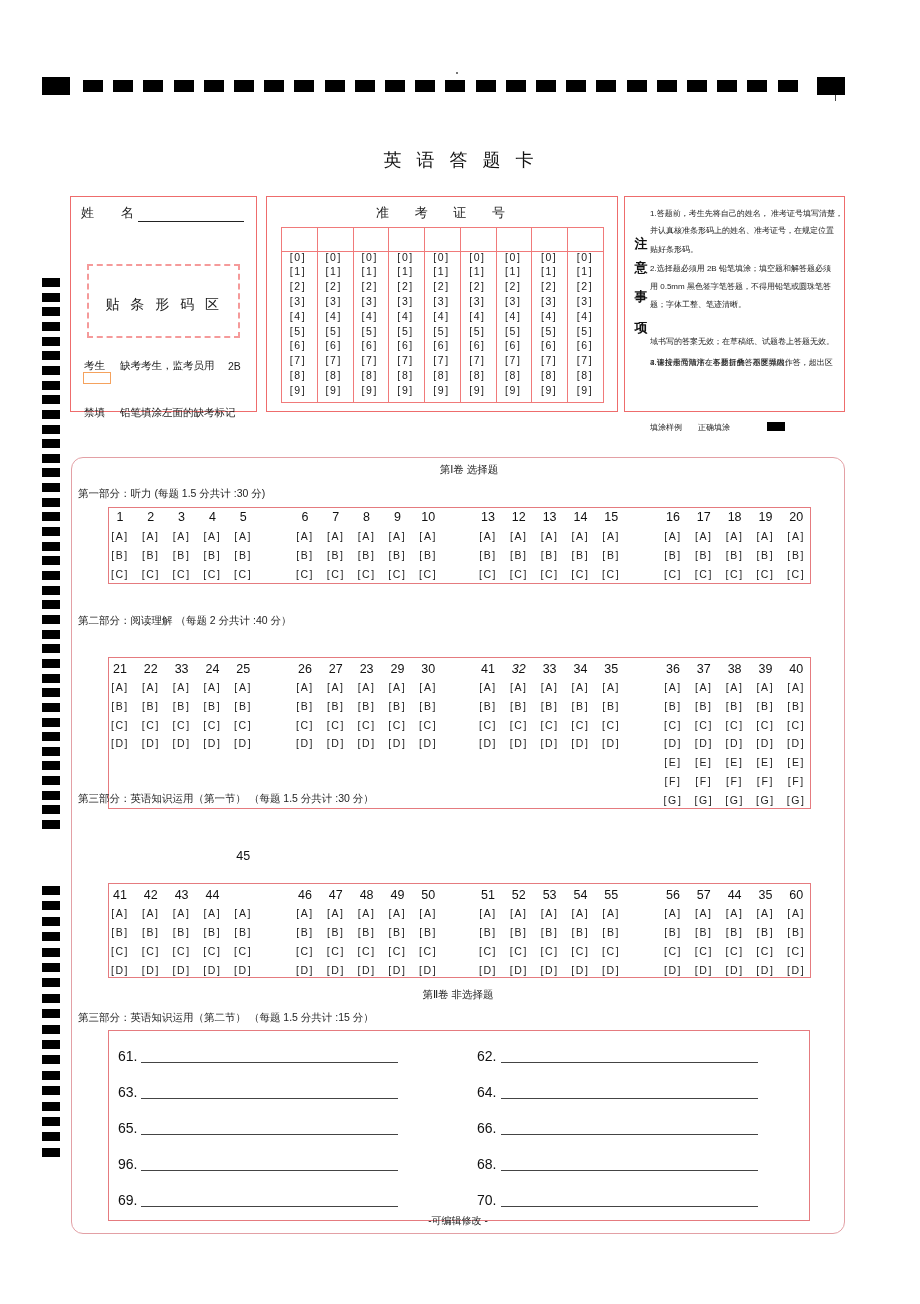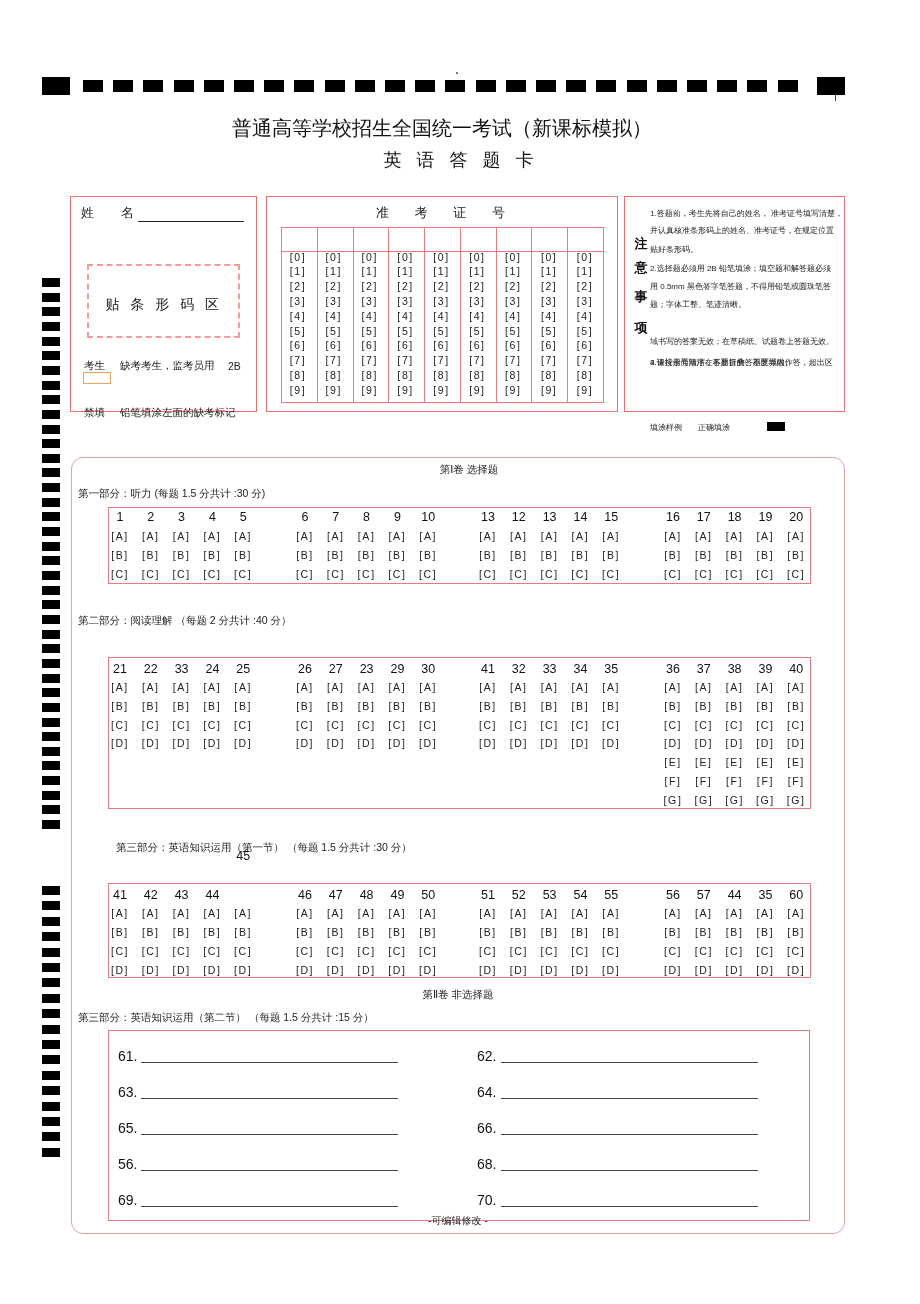--- a/index.html
+++ b/index.html
@@ -34,21 +34,20 @@
   #barcode { left: 87px; top: 264px; width: 153px; height: 74px; border: 2px dashed #f59a9a; }
   #absent-box { left: 83px; top: 372px; width: 28px; height: 12px; border: 1.5px solid #f5a25d; }
   #name-line { left: 138px; top: 221px; width: 106px; border-bottom: 1px solid #222; height: 0; }
   #fill-sample { left: 767px; top: 422px; width: 18px; height: 9px; background: #000; }
 </style>
 </head>
 <body>
 
 <div id="page">
 
-  <div class="a c title" style="left:442px;top:128px;">普通高等学校招生全国统一考试（新课标模拟）</div>
   <div class="a c subtitle" style="left:461px;top:160px;">英 语 答 题 卡</div>
 
   <div class="box redbox" style="left:70px;top:196px;width:187px;height:216px;"></div>
   <div class="a vc lbl13" style="left:81px;top:213px;">姓</div>
   <div class="a vc lbl13" style="left:121px;top:213px;">名</div>
   <div class="a" id="name-line"></div>
   <div class="box" id="barcode"></div>
   <div class="a c" style="left:164px;top:305px;font-size:14px;letter-spacing:3.5px;">贴 条 形 码 区</div>
   <div class="a vc small10" style="left:84px;top:366px;">考生</div>
   <div class="a vc small10" style="left:120px;top:366px;">缺考考生，监考员用</div>
@@ -97,21 +96,21 @@
 
   <div class="box section" style="left:71px;top:457px;width:774px;height:777px;"></div>
   <div class="a c small10" style="left:469px;top:470px;">第Ⅰ卷  选择题</div>
 
   <div class="a vc small10" style="left:78px;top:494px;">第一部分：听力 (每题 1.5 分共计 :30 分)</div>
   <div class="box partbox" style="left:108px;top:507px;width:703px;height:77px;"></div>
 
   <div class="a vc small10" style="left:78px;top:621px;">第二部分：阅读理解 （每题 2 分共计 :40 分）</div>
   <div class="box partbox" style="left:108px;top:657px;width:703px;height:152px;"></div>
 
-  <div class="a vc small10" style="left:78px;top:848px;margin-left:38px;">第三部分：英语知识运用（第一节）   （每题 1.5  分共计 :30 分）</div>
+  <div class="a vc small10" style="left:78px;top:799px;">第三部分：英语知识运用（第一节）   （每题 1.5  分共计 :30 分）</div>
   <div class="box partbox" style="left:108px;top:883px;width:703px;height:95px;"></div>
 
   <div class="a c small10" style="left:458px;top:995px;">第Ⅱ卷  非选择题</div>
   <div class="a vc small10" style="left:78px;top:1018px;">第三部分：英语知识运用（第二节）   （每题 1.5  分共计 :15 分）</div>
   <div class="box partbox" style="left:108px;top:1030px;width:702px;height:191px;"></div>
 
   <div class="a c" style="left:458px;top:1221px;font-size:10px;">-可编辑修改 -</div>
 <div class="mark" style="left: 42px; top: 77px; width: 28px; height: 18px;"></div>
     <div class="mark" style="left: 83px; top: 80px; width: 20px; height: 12px;"></div>
     <div class="mark" style="left: 113.2px; top: 80px; width: 20px; height: 12px;"></div>
@@ -427,21 +426,21 @@
     <div class="a c qnum" style="left: 428.2px; top: 669px;">30</div>
     <div class="a c opt" style="left: 428.2px; top: 687px;">[A]</div>
     <div class="a c opt" style="left: 428.2px; top: 705.8px;">[B]</div>
     <div class="a c opt" style="left: 428.2px; top: 724.6px;">[C]</div>
     <div class="a c opt" style="left: 428.2px; top: 743.4px;">[D]</div>
     <div class="a c qnum" style="left: 488px; top: 669px;">41</div>
     <div class="a c opt" style="left: 488px; top: 687px;">[A]</div>
     <div class="a c opt" style="left: 488px; top: 705.8px;">[B]</div>
     <div class="a c opt" style="left: 488px; top: 724.6px;">[C]</div>
     <div class="a c opt" style="left: 488px; top: 743.4px;">[D]</div>
-    <div class="a c qnum" style="left: 518.8px; top: 669px;">32</div>
+    <div class="a c qnum" style="left: 518.8px; top: 669px; font-style: italic;">32</div>
     <div class="a c opt" style="left: 518.8px; top: 687px;">[A]</div>
     <div class="a c opt" style="left: 518.8px; top: 705.8px;">[B]</div>
     <div class="a c opt" style="left: 518.8px; top: 724.6px;">[C]</div>
     <div class="a c opt" style="left: 518.8px; top: 743.4px;">[D]</div>
     <div class="a c qnum" style="left: 549.6px; top: 669px;">33</div>
     <div class="a c opt" style="left: 549.6px; top: 687px;">[A]</div>
     <div class="a c opt" style="left: 549.6px; top: 705.8px;">[B]</div>
     <div class="a c opt" style="left: 549.6px; top: 724.6px;">[C]</div>
     <div class="a c opt" style="left: 549.6px; top: 743.4px;">[D]</div>
     <div class="a c qnum" style="left: 580.4px; top: 669px;">34</div>
@@ -599,21 +598,21 @@
     <div class="a vc blank-label" style="left: 477px; top: 1056px;">62.</div>
     <div class="blank-line" style="left: 501px; top: 1062px; width: 257px;"></div>
     <div class="a vc blank-label" style="left: 118px; top: 1092px;">63.</div>
     <div class="blank-line" style="left: 141px; top: 1098px; width: 257px;"></div>
     <div class="a vc blank-label" style="left: 477px; top: 1092px;">64.</div>
     <div class="blank-line" style="left: 501px; top: 1098px; width: 257px;"></div>
     <div class="a vc blank-label" style="left: 118px; top: 1128px;">65.</div>
     <div class="blank-line" style="left: 141px; top: 1134px; width: 257px;"></div>
     <div class="a vc blank-label" style="left: 477px; top: 1128px;">66.</div>
     <div class="blank-line" style="left: 501px; top: 1134px; width: 257px;"></div>
-    <div class="a vc blank-label" style="left: 118px; top: 1164px;">56.</div>
+    <div class="a vc blank-label" style="left: 118px; top: 1164px;">96.</div>
     <div class="blank-line" style="left: 141px; top: 1170px; width: 257px;"></div>
     <div class="a vc blank-label" style="left: 477px; top: 1164px;">68.</div>
     <div class="blank-line" style="left: 501px; top: 1170px; width: 257px;"></div>
     <div class="a vc blank-label" style="left: 118px; top: 1200px;">69.</div>
     <div class="blank-line" style="left: 141px; top: 1206px; width: 257px;"></div>
     <div class="a vc blank-label" style="left: 477px; top: 1200px;">70.</div>
     <div class="blank-line" style="left: 501px; top: 1206px; width: 257px;"></div>
   </div>
 
 </body></html>

